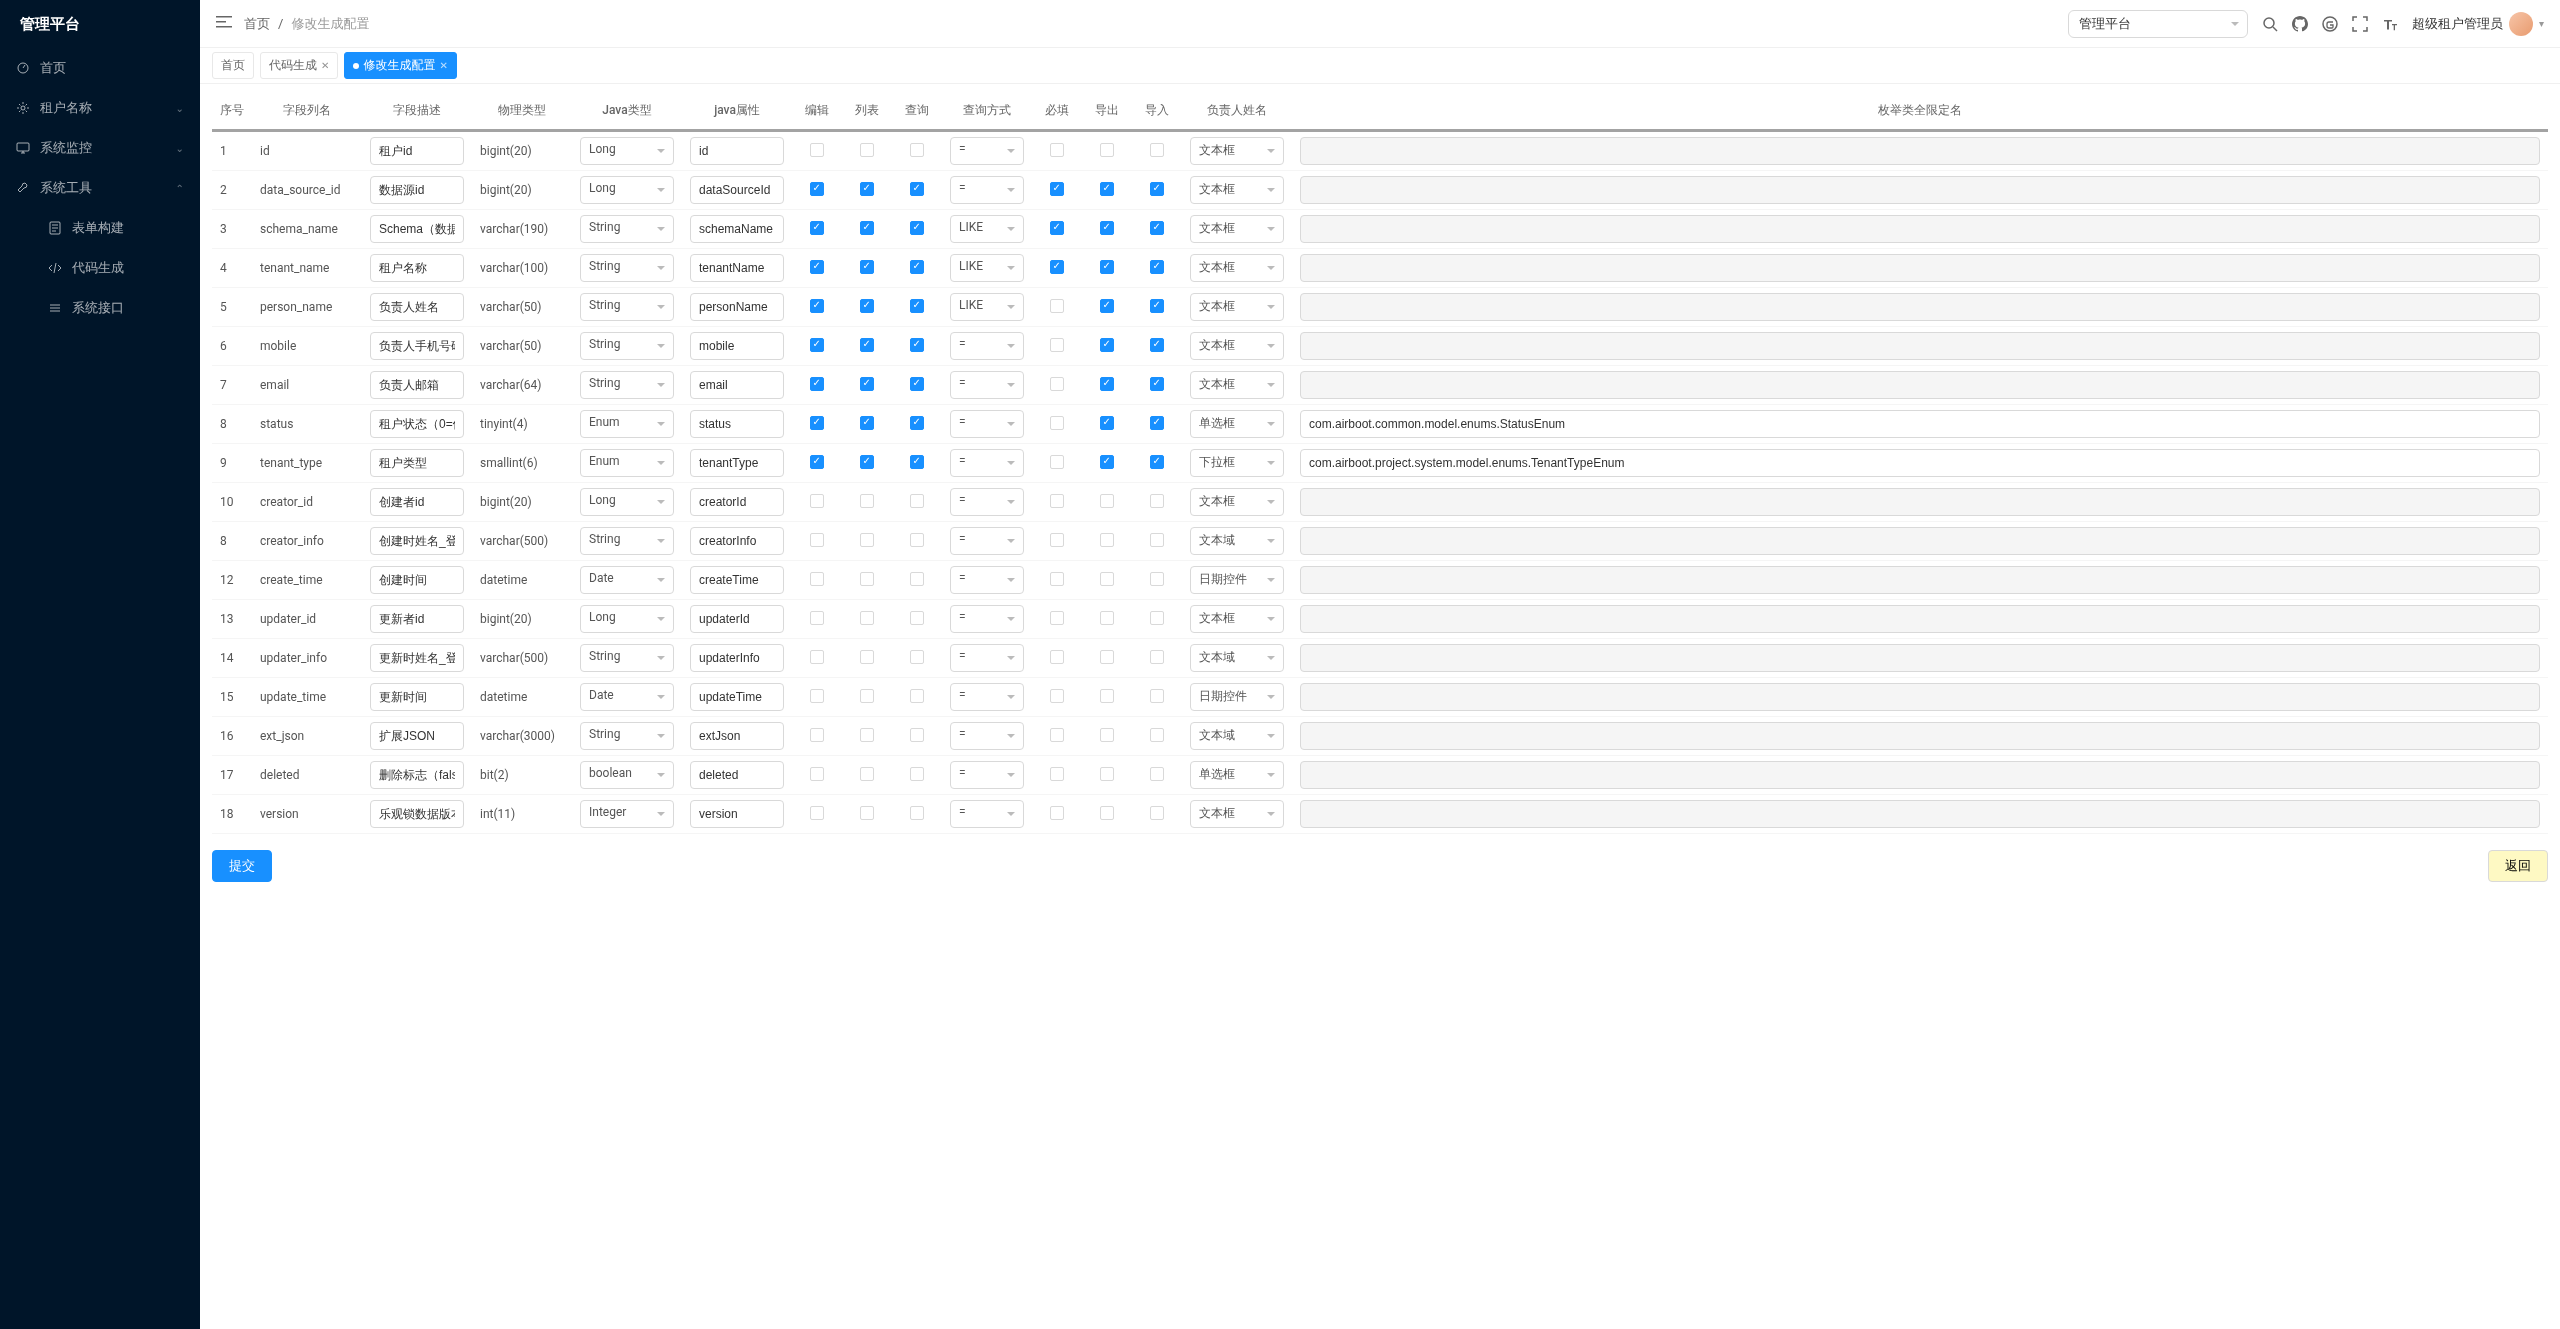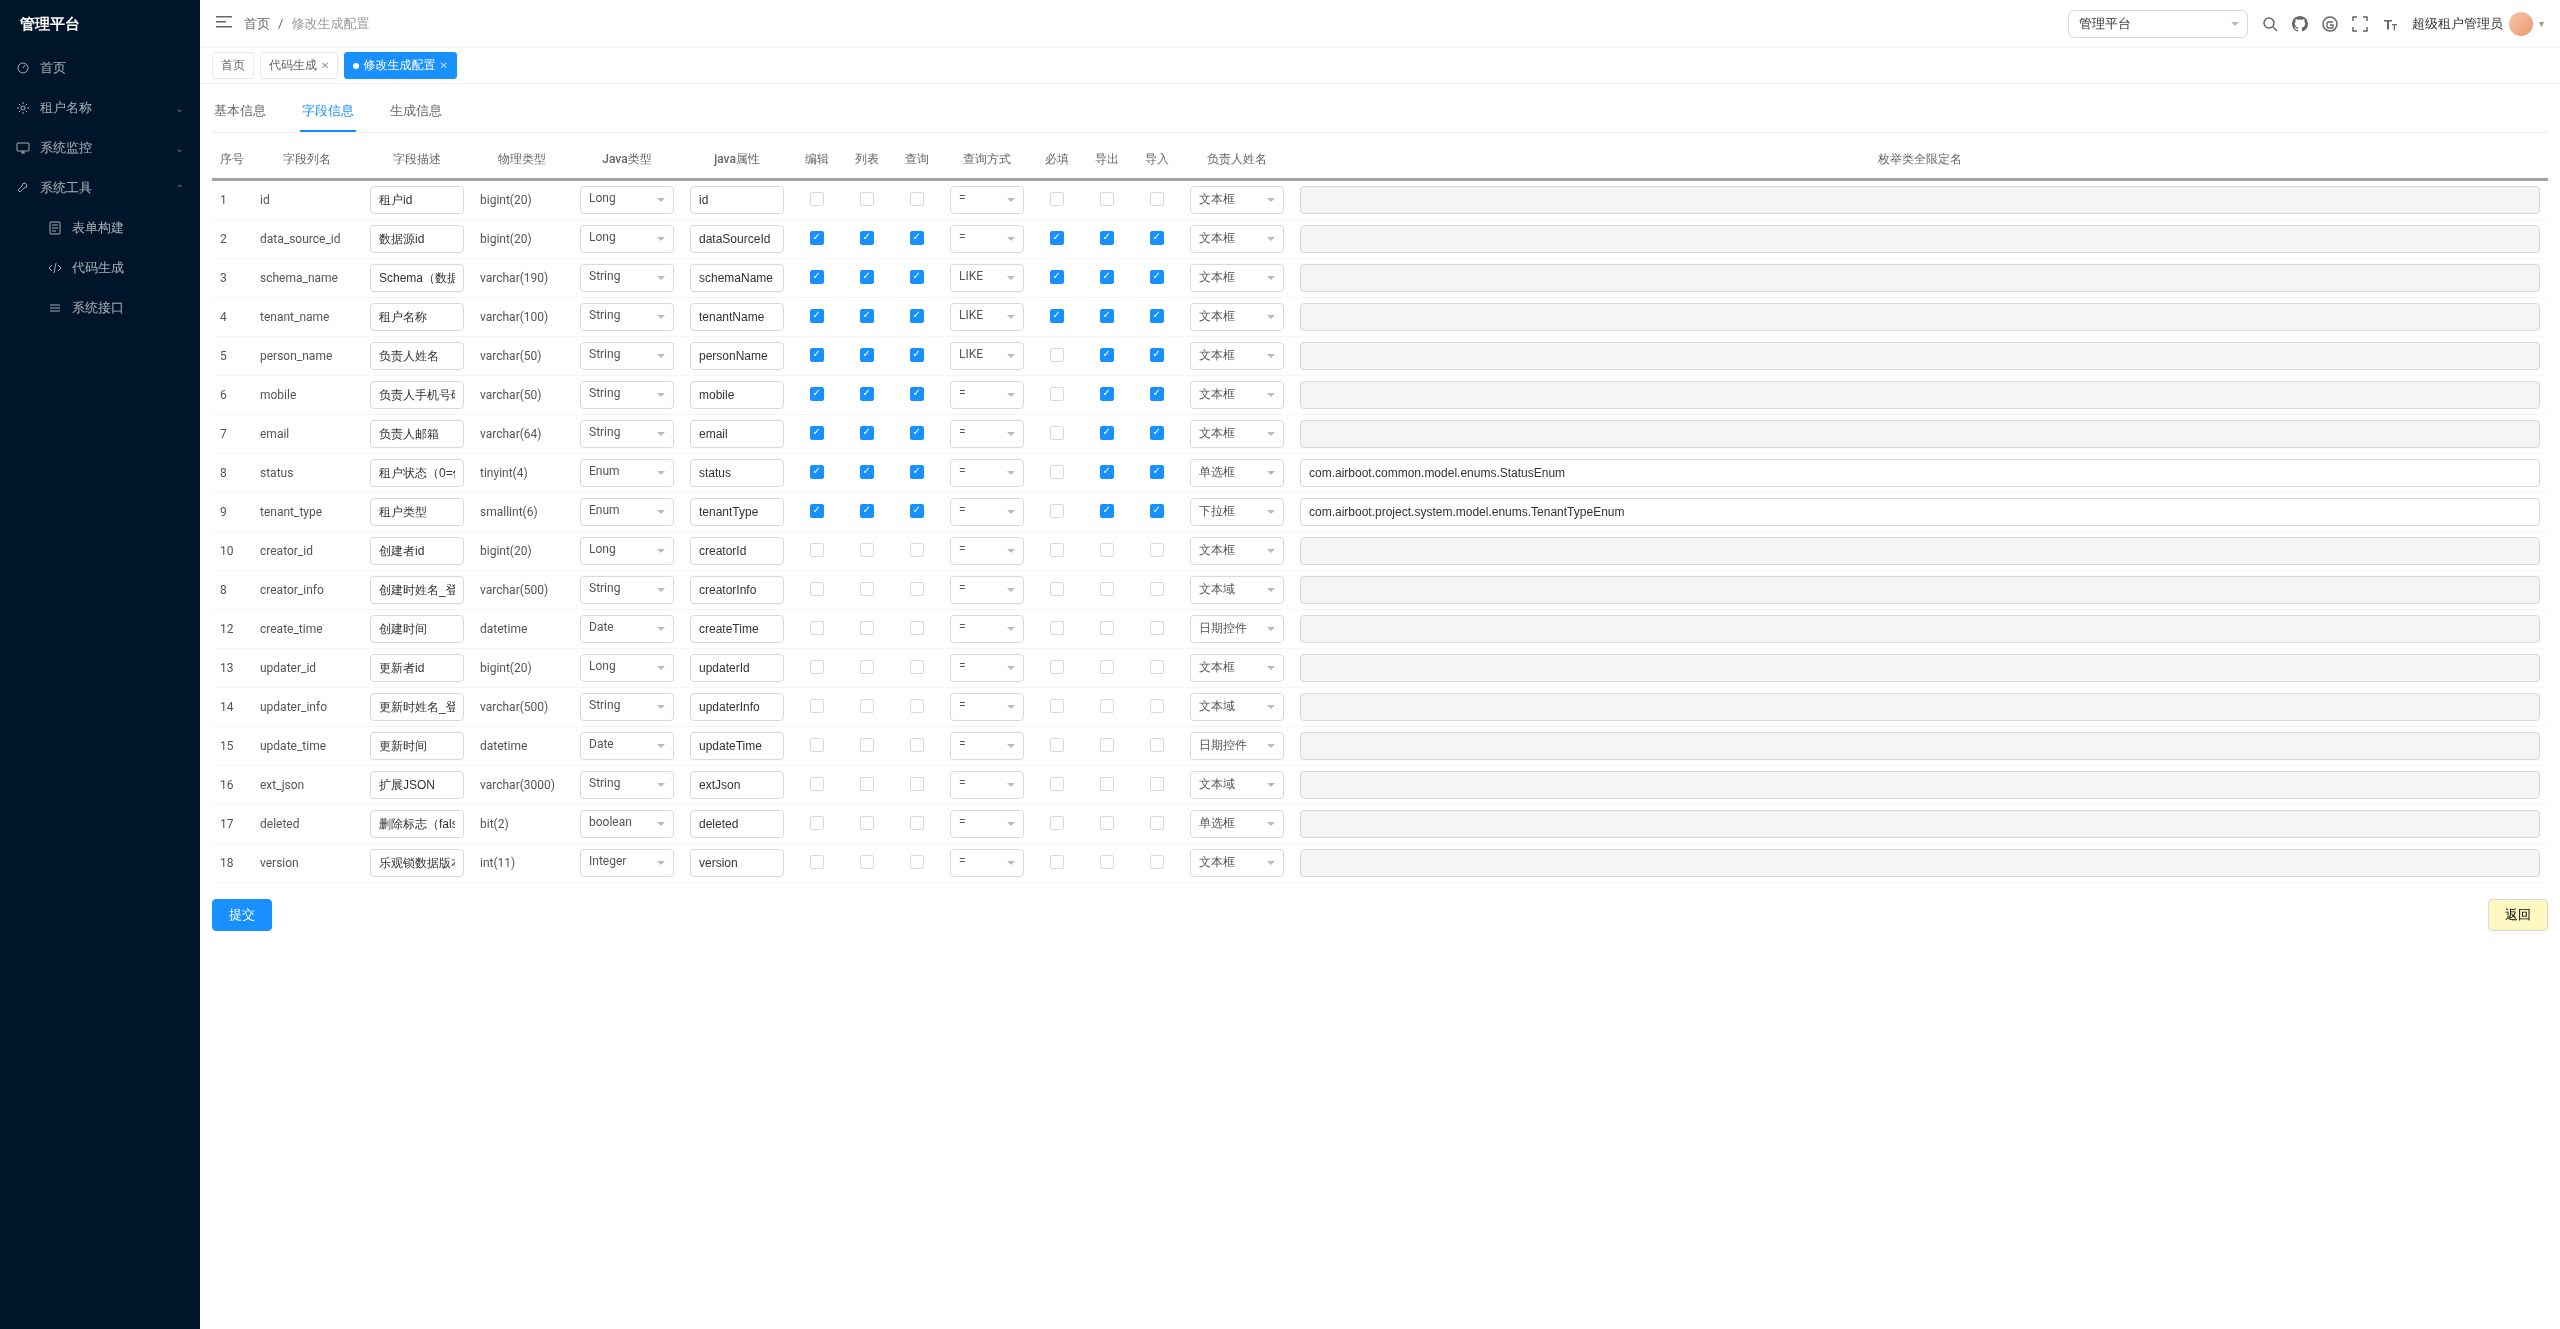--- a/index.html
+++ b/index.html
@@ -177,25 +177,20 @@
           <span>代码生成</span>
           <span class="tab-close">✕</span>
         </div>
         <div class="tab active">
           <span class="dot"></span>
           <span>修改生成配置</span>
           <span class="tab-close">✕</span>
         </div>
       </div>
     <div class="content">
-      <div class="form-tabs" id="form-tabs">
-          <div class="form-tab">基本信息</div>
-          <div class="form-tab active">字段信息</div>
-          <div class="form-tab">生成信息</div>
-        </div>
       <table class="table">
         <thead>
             <tr id="thead-row">
               <th class="col-seq">序号</th>
               <th class="col-name">字段列名</th>
               <th class="col-desc">字段描述</th>
               <th class="col-phys">物理类型</th>
               <th class="col-java">Java类型</th>
               <th class="col-prop">java属性</th>
               <th class="col-chk">编辑</th>

